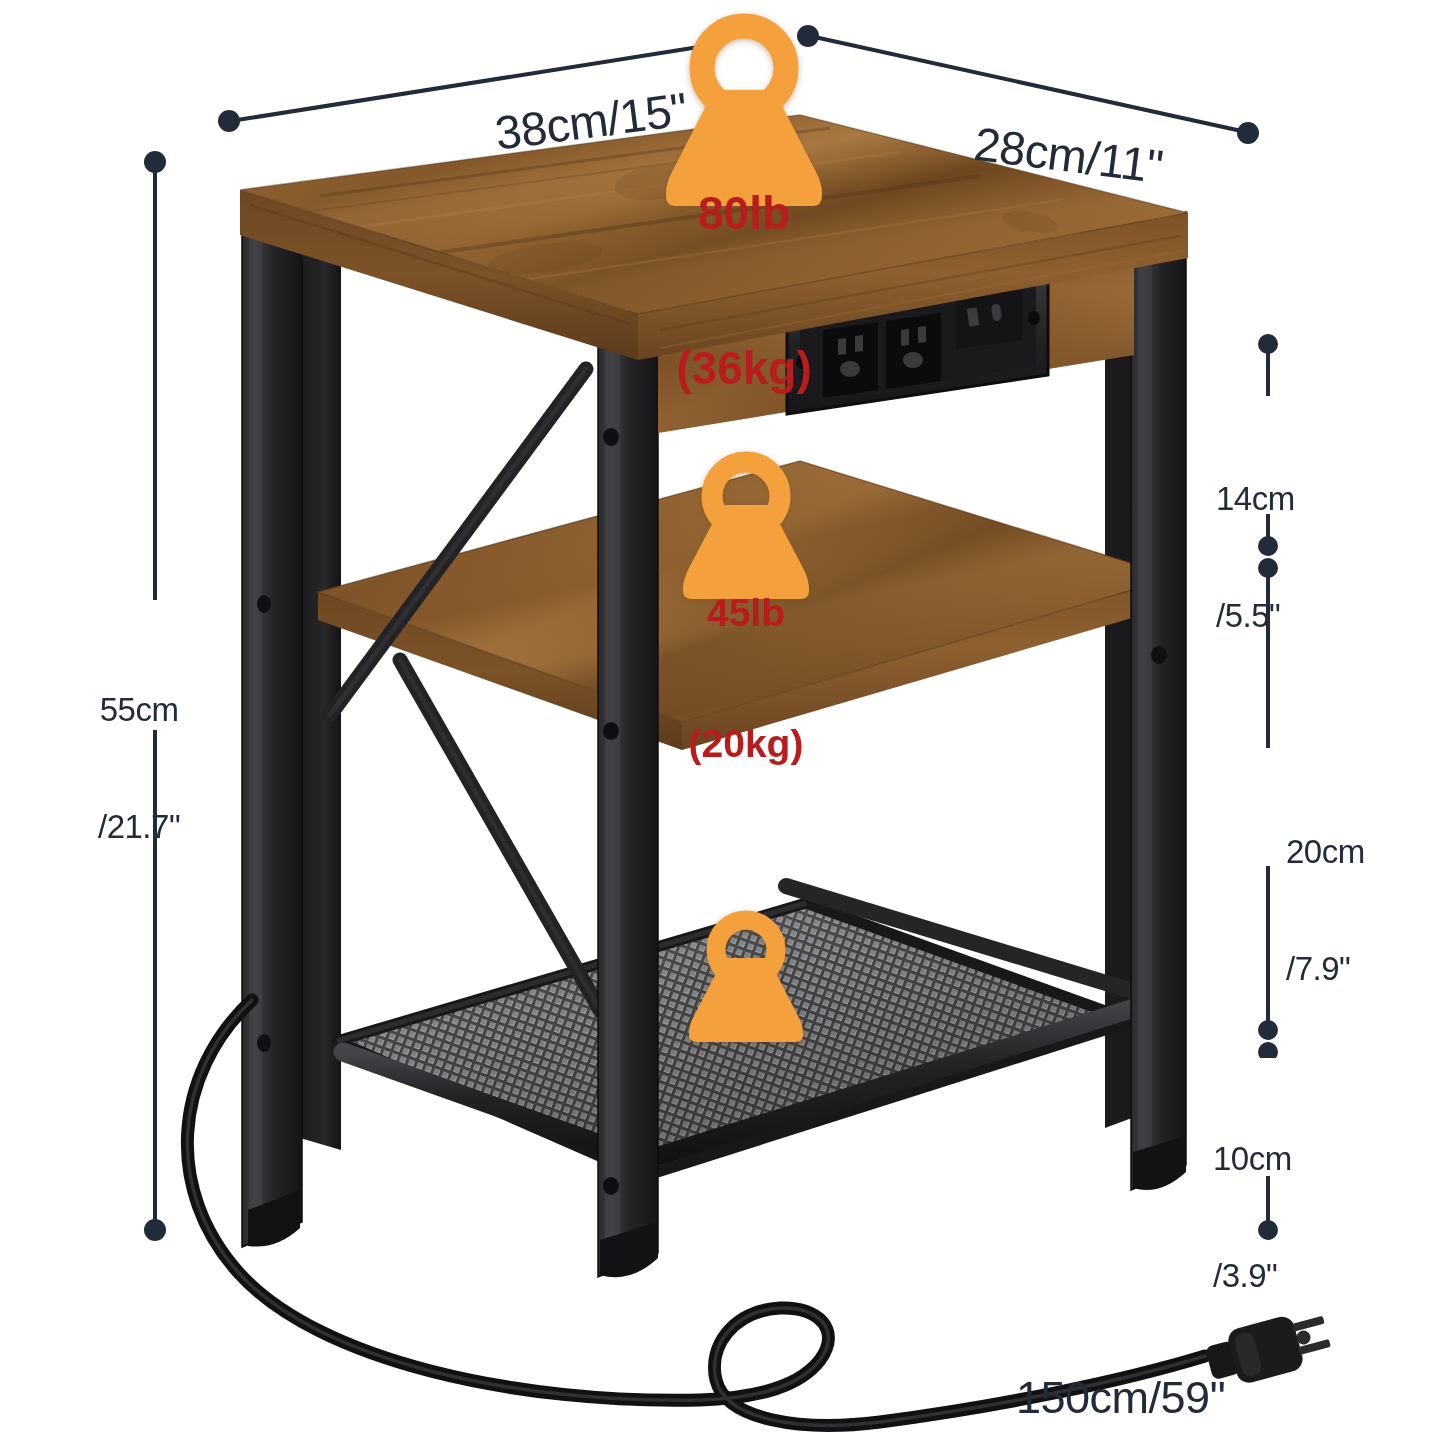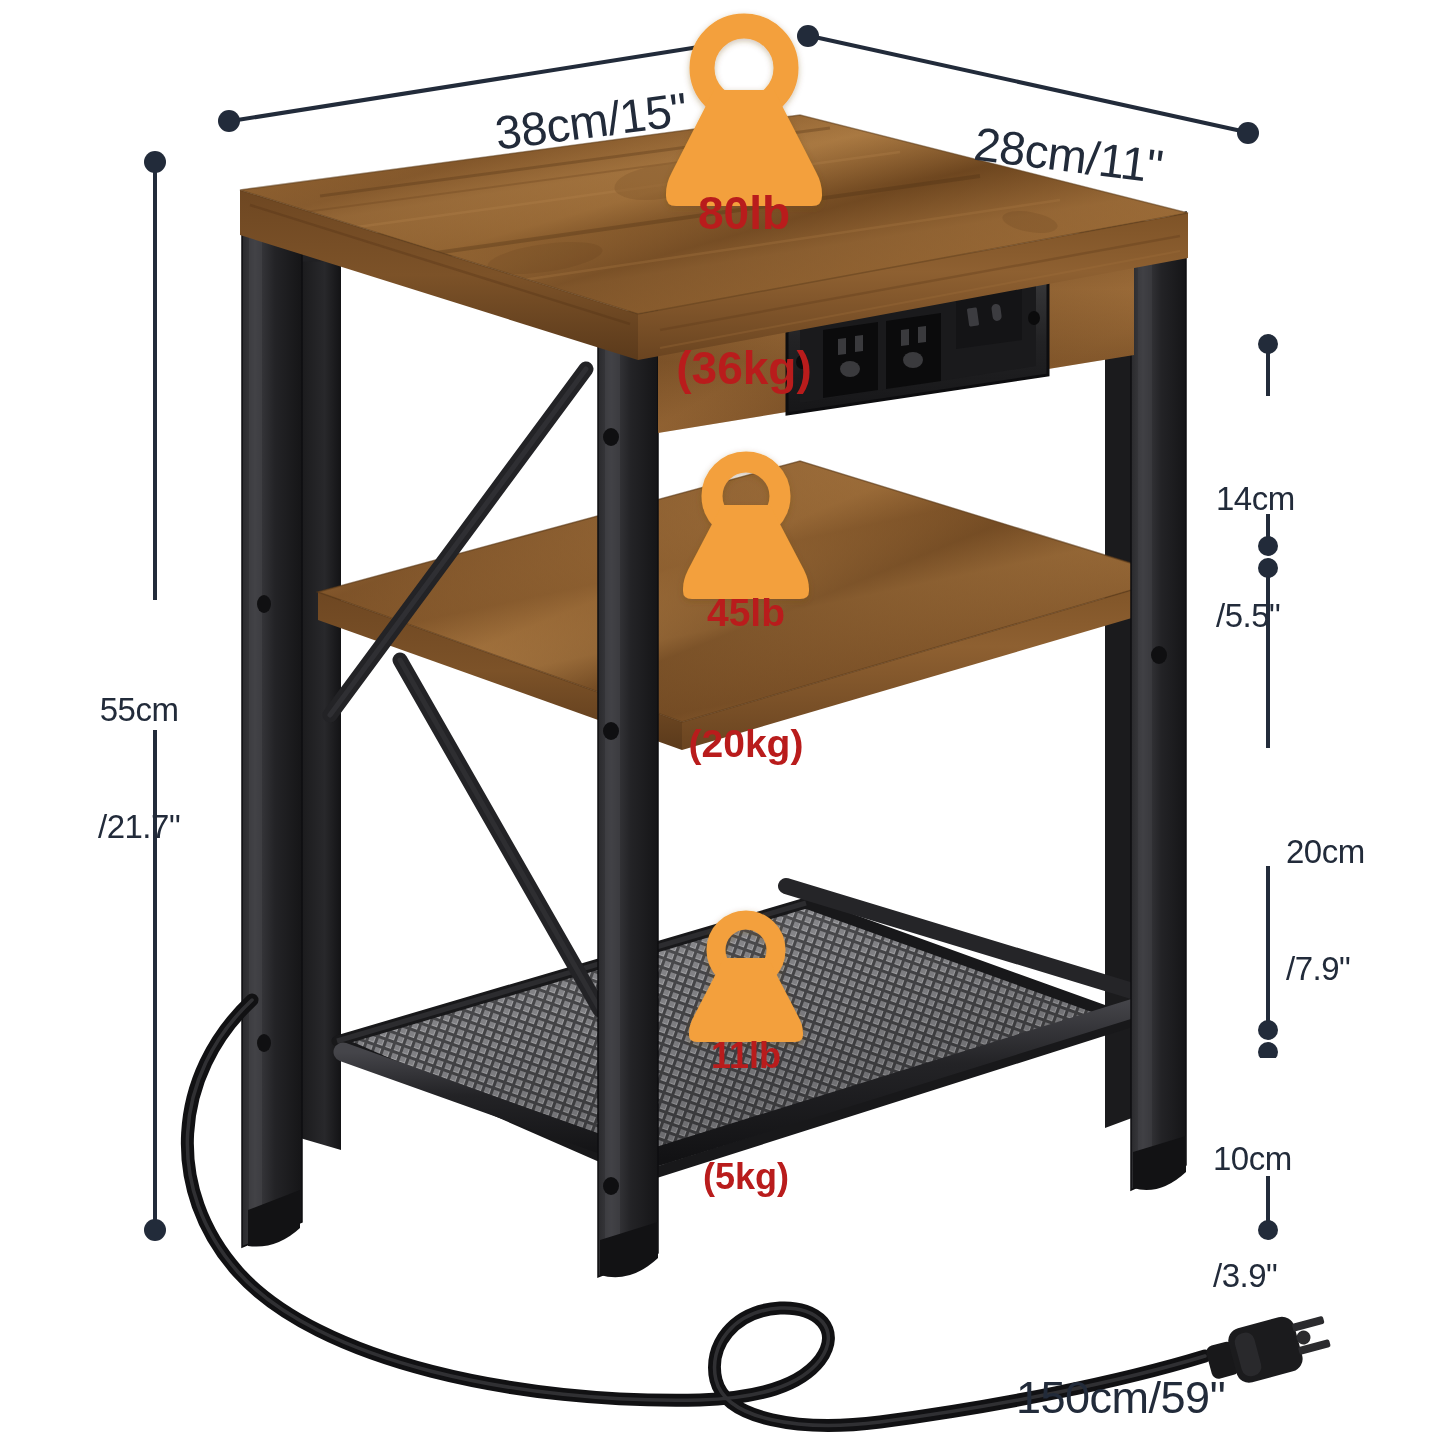--- a/index.html
+++ b/index.html
@@ -442,18 +442,14 @@
   <div class="badge-text" style="left:666px; top:85px; width:156px; font-size:46px;">
     <div>80lb</div>
     <div>(36kg)</div>
   </div>
 
   <div class="badge-text" style="left:683px; top:504px; width:126px; font-size:39px;">
     <div>45lb</div>
     <div>(20kg)</div>
   </div>
 
-  <div class="badge-text" style="left:689px; top:955px; width:114px; font-size:36px;">
-    <div>11lb</div>
-    <div>(5kg)</div>
-  </div>
 
 </div>
 
 </body></html>

